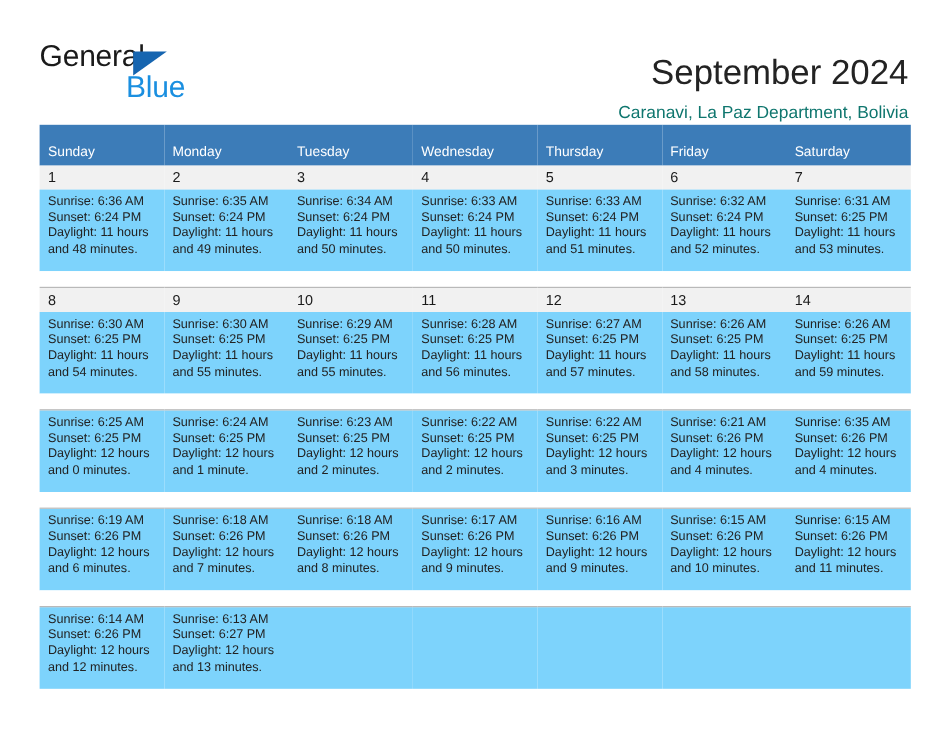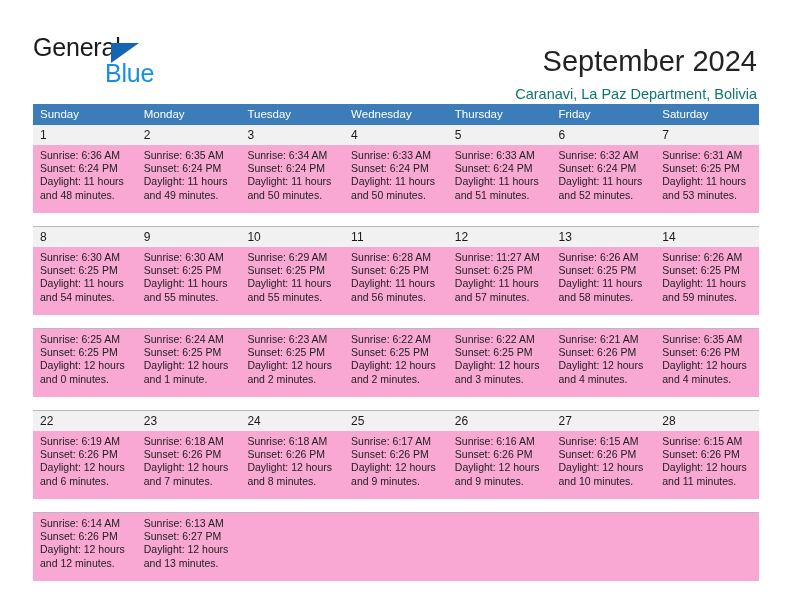--- a/index.html
+++ b/index.html
@@ -94,39 +94,39 @@
     table-layout: fixed;
   }
   .calendar col { width: 103.71px; }
 
   .dow-row th {
     background: #3c7cb8;
     color: #ffffff;
     font-size: 11.5px;
     font-weight: normal;
     text-align: left;
-    padding: 4px 0 5px 7px;
+    padding: 17px 0 5px 7px;
     height: 11px;
     border: none;
   }
 
   .daynum-row td {
     background: #f1f1f1;
     font-size: 12px;
     color: #1a1a1a;
     text-align: left;
     padding: 3px 0 3px 7px;
     height: 13px;
     border: none;
     vertical-align: top;
   }
   .daynum-row td.empty { background: #ffffff; }
 
   .info-row td {
-    background: #f9a8d4;
+    background: #7dd3fc;
     font-size: 10.5px;
     color: #222222;
     text-align: left;
     padding: 4px 6px 2px 7px;
     vertical-align: top;
     line-height: 13.2px;
     border: none;
     height: 62px;
     margin-top: 47px;
   }
@@ -267,21 +267,21 @@
           <span class="line">Daylight: 11 hours</span>
           <span class="line">and 55 minutes.</span>
         </td>
         <td>
           <span class="line">Sunrise: 6:28 AM</span>
           <span class="line">Sunset: 6:25 PM</span>
           <span class="line">Daylight: 11 hours</span>
           <span class="line">and 56 minutes.</span>
         </td>
         <td>
-          <span class="line">Sunrise: 11:27 AM</span>
+          <span class="line">Sunrise: 6:27 AM</span>
           <span class="line">Sunset: 6:25 PM</span>
           <span class="line">Daylight: 11 hours</span>
           <span class="line">and 57 minutes.</span>
         </td>
         <td>
           <span class="line">Sunrise: 6:26 AM</span>
           <span class="line">Sunset: 6:25 PM</span>
           <span class="line">Daylight: 11 hours</span>
           <span class="line">and 58 minutes.</span>
         </td>
@@ -337,29 +337,20 @@
           <span class="line">Sunrise: 6:35 AM</span>
           <span class="line">Sunset: 6:26 PM</span>
           <span class="line">Daylight: 12 hours</span>
           <span class="line">and 4 minutes.</span>
         </td>
       </tr>
       <tr class="spacer-row">
         <td colspan="7"></td>
       </tr>
 
-      <tr class="daynum-row">
-        <td>22</td>
-        <td>23</td>
-        <td>24</td>
-        <td>25</td>
-        <td>26</td>
-        <td>27</td>
-        <td>28</td>
-      </tr>
       <tr class="info-row">
         <td>
           <span class="line">Sunrise: 6:19 AM</span>
           <span class="line">Sunset: 6:26 PM</span>
           <span class="line">Daylight: 12 hours</span>
           <span class="line">and 6 minutes.</span>
         </td>
         <td>
           <span class="line">Sunrise: 6:18 AM</span>
           <span class="line">Sunset: 6:26 PM</span>

